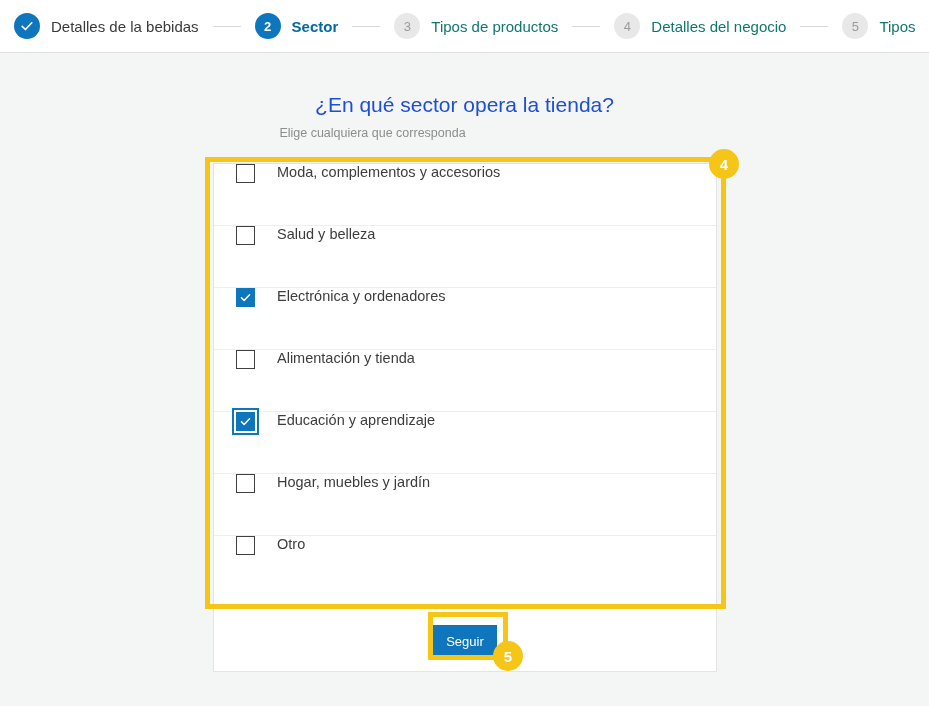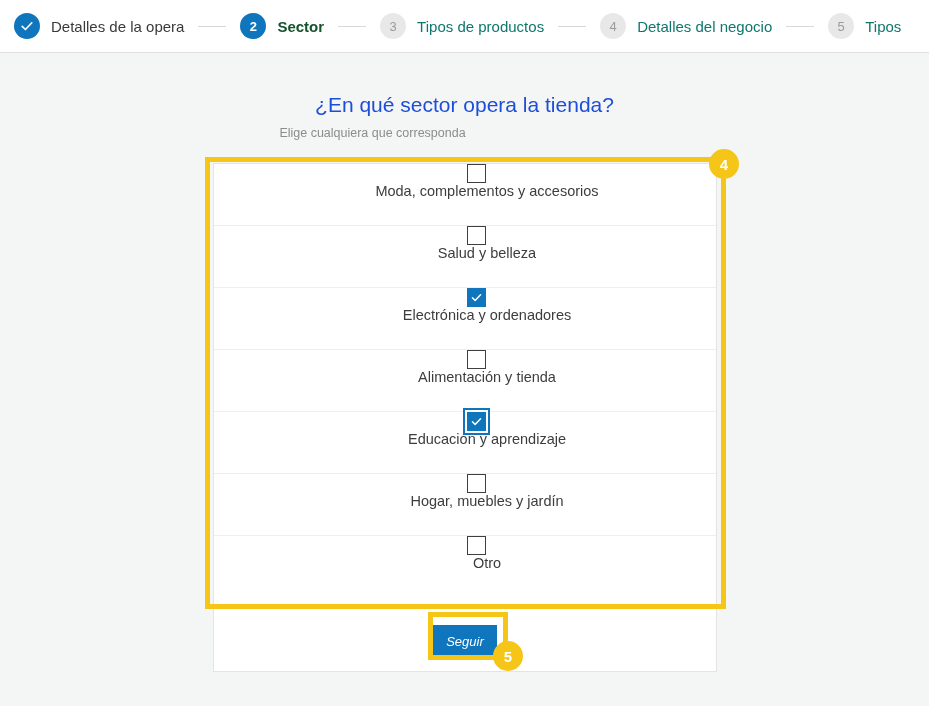--- a/index.html
+++ b/index.html
@@ -61,21 +61,21 @@
     color: #9b9b9b;
     font-weight: normal;
   }
   .step-label {
     font-size: 15px;
     margin-left: 11px;
     color: #3a3a3a;
   }
   .step-label.current {
     font-weight: bold;
-    color: #14532d;
+    color: #0369a1;
   }
   .step-label.todo {
     color: #0f766e;
   }
   .step-connector {
     width: 28px;
     height: 1px;
     background: #d8d8d8;
     margin: 0 14px;
     flex: 0 0 auto;
@@ -120,25 +120,23 @@
   }
   #sector-options-list {
     position: absolute;
     left: 0;
     top: 0;
     width: 100%;
   }
   .option-row {
     height: 62px;
     display: flex;
-    align-items: center;
     padding-left: 22px;
     box-sizing: border-box;
     border-bottom: 1px solid #eeeeee;
-    flex-direction: column;
   }
   .option-row:last-child {
     border-bottom: none;
   }
   .cb {
     width: 19px;
     height: 19px;
     box-sizing: border-box;
     flex: 0 0 auto;
     display: flex;
@@ -185,21 +183,20 @@
     color: #ffffff;
     border: none;
     font-family: "Liberation Sans", sans-serif;
     font-size: 13px;
     padding: 0;
     width: 64px;
     height: 33px;
     cursor: pointer;
     line-height: 33px;
     text-align: center;
-    font-style: italic;
   }
 
   
   .annot-box {
     position: absolute;
     border: 5px solid #f5c518;
     box-sizing: border-box;
     pointer-events: none;
   }
   #annot-box-options {
@@ -241,21 +238,21 @@
 </head>
 <body>
 
 <div id="stepper-bar">
     <div class="step">
       <div class="step-circle done">
         <svg class="check-glyph" viewBox="0 0 16 16" aria-hidden="true">
           <path d="M2.5 8.4 L6.2 12 L13.5 4.3" fill="none" stroke="#ffffff" stroke-width="1.9" stroke-linecap="round" stroke-linejoin="round"></path>
         </svg>
       </div>
-      <div class="step-label done">Detalles de la opera</div>
+      <div class="step-label done">Detalles de la bebidas</div>
     </div>
     <div class="step-connector"></div>
     <div class="step">
       <div class="step-circle current">2</div>
       <div class="step-label current">Sector</div>
     </div>
     <div class="step-connector"></div>
     <div class="step">
       <div class="step-circle todo">3</div>
       <div class="step-label todo">Tipos de productos</div>

